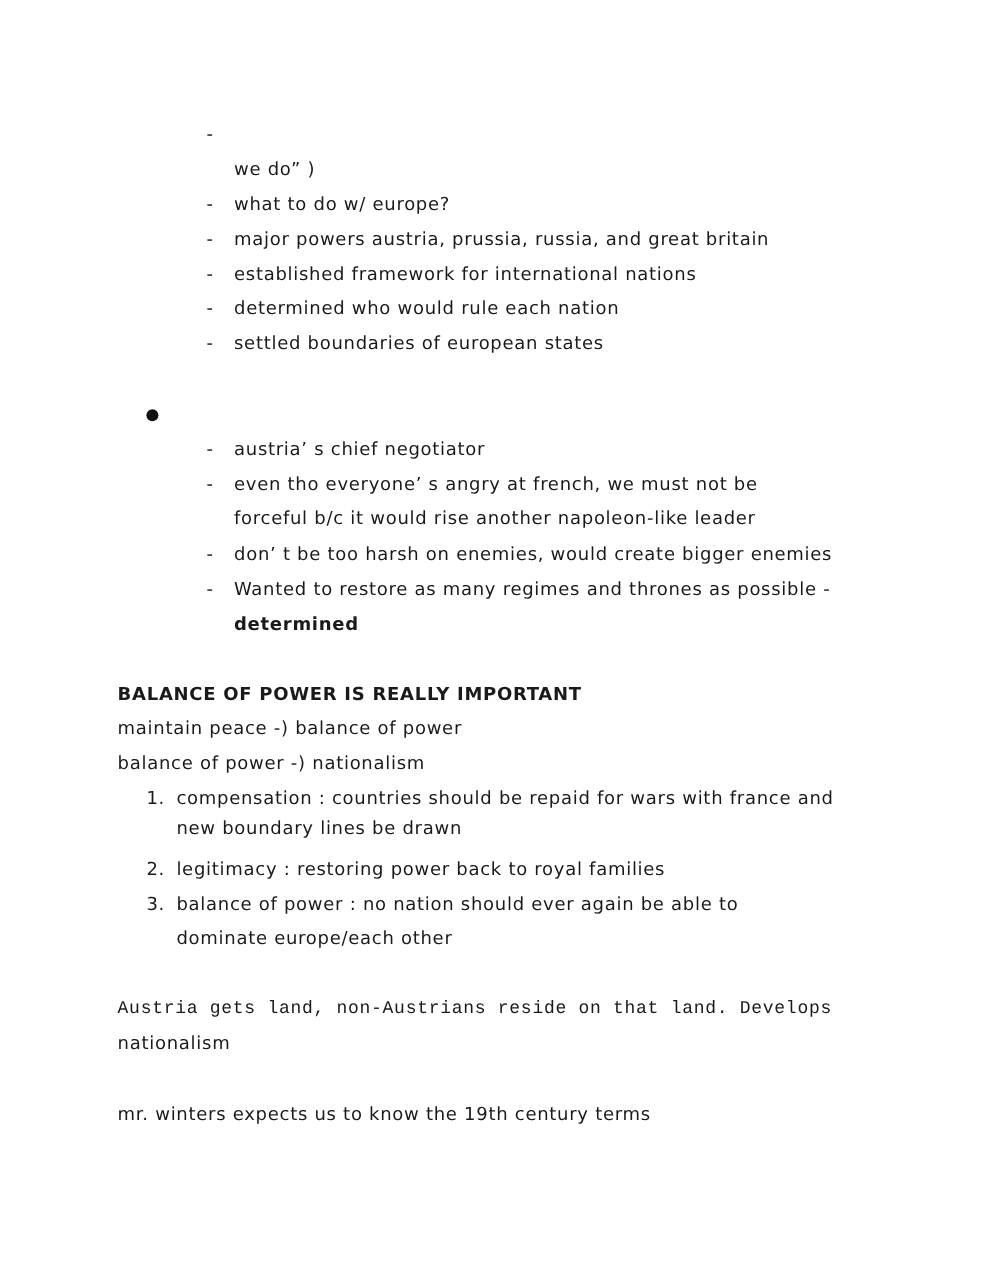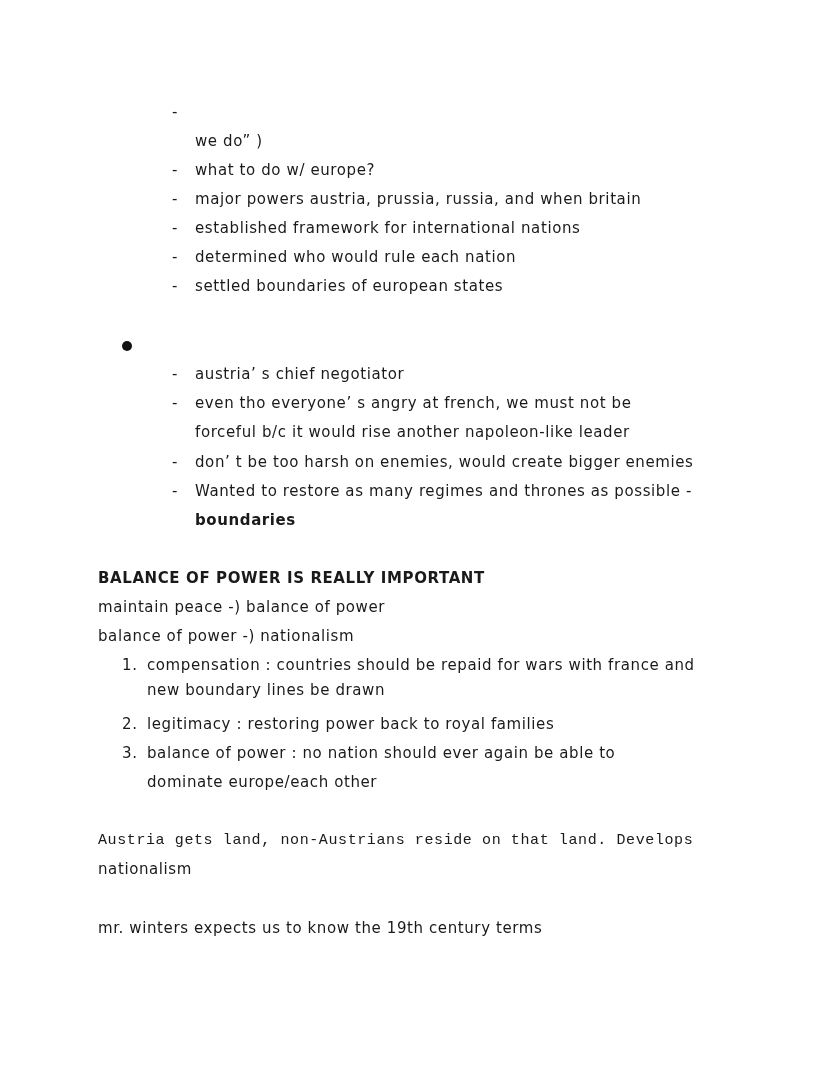--- a/index.html
+++ b/index.html
@@ -62,21 +62,21 @@
   </div>
   <div class="line" style="top:127px;width:717px;text-align:right;">
     <span class="dash-text">we do” )</span>
   </div>
   <div class="line" style="top:156px;width:828px;">
     <span class="dash">-</span>
     <span class="dash-text">what to do w/ europe?</span>
   </div>
   <div class="line" style="top:185px;width:828px;">
     <span class="dash">-</span>
-    <span class="dash-text">major powers austria, prussia, russia, and when britain</span>
+    <span class="dash-text">major powers austria, prussia, russia, and great britain</span>
   </div>
   <div class="line" style="top:214px;width:828px;">
     <span class="dash">-</span>
     <span class="dash-text">established framework for international nations</span>
   </div>
   <div class="line" style="top:243px;width:828px;">
     <span class="dash">-</span>
     <span class="dash-text">determined who would rule each nation</span>
   </div>
   <div class="line" style="top:272px;width:828px;">
@@ -100,21 +100,21 @@
   </div>
   <div class="line" style="top:448px;width:828px;">
     <span class="dash">-</span>
     <span class="dash-text">don’ t be too harsh on enemies, would create bigger enemies</span>
   </div>
   <div class="line" style="top:477px;width:828px;">
     <span class="dash">-</span>
     <span class="dash-text">Wanted to restore as many regimes and thrones as possible -</span>
   </div>
   <div class="line" style="top:506px;width:828px;">
-    <span class="dash-text bold">boundaries</span>
+    <span class="dash-text bold">determined</span>
   </div>
 
   <div class="line" style="top:564px;width:828px;">
     <span class="left bold">BALANCE OF POWER IS REALLY IMPORTANT</span>
   </div>
   <div class="line" style="top:593px;width:828px;">
     <span class="left">maintain peace -) balance of power</span>
   </div>
   <div class="line" style="top:622px;width:828px;">
     <span class="left">balance of power -) nationalism</span>

